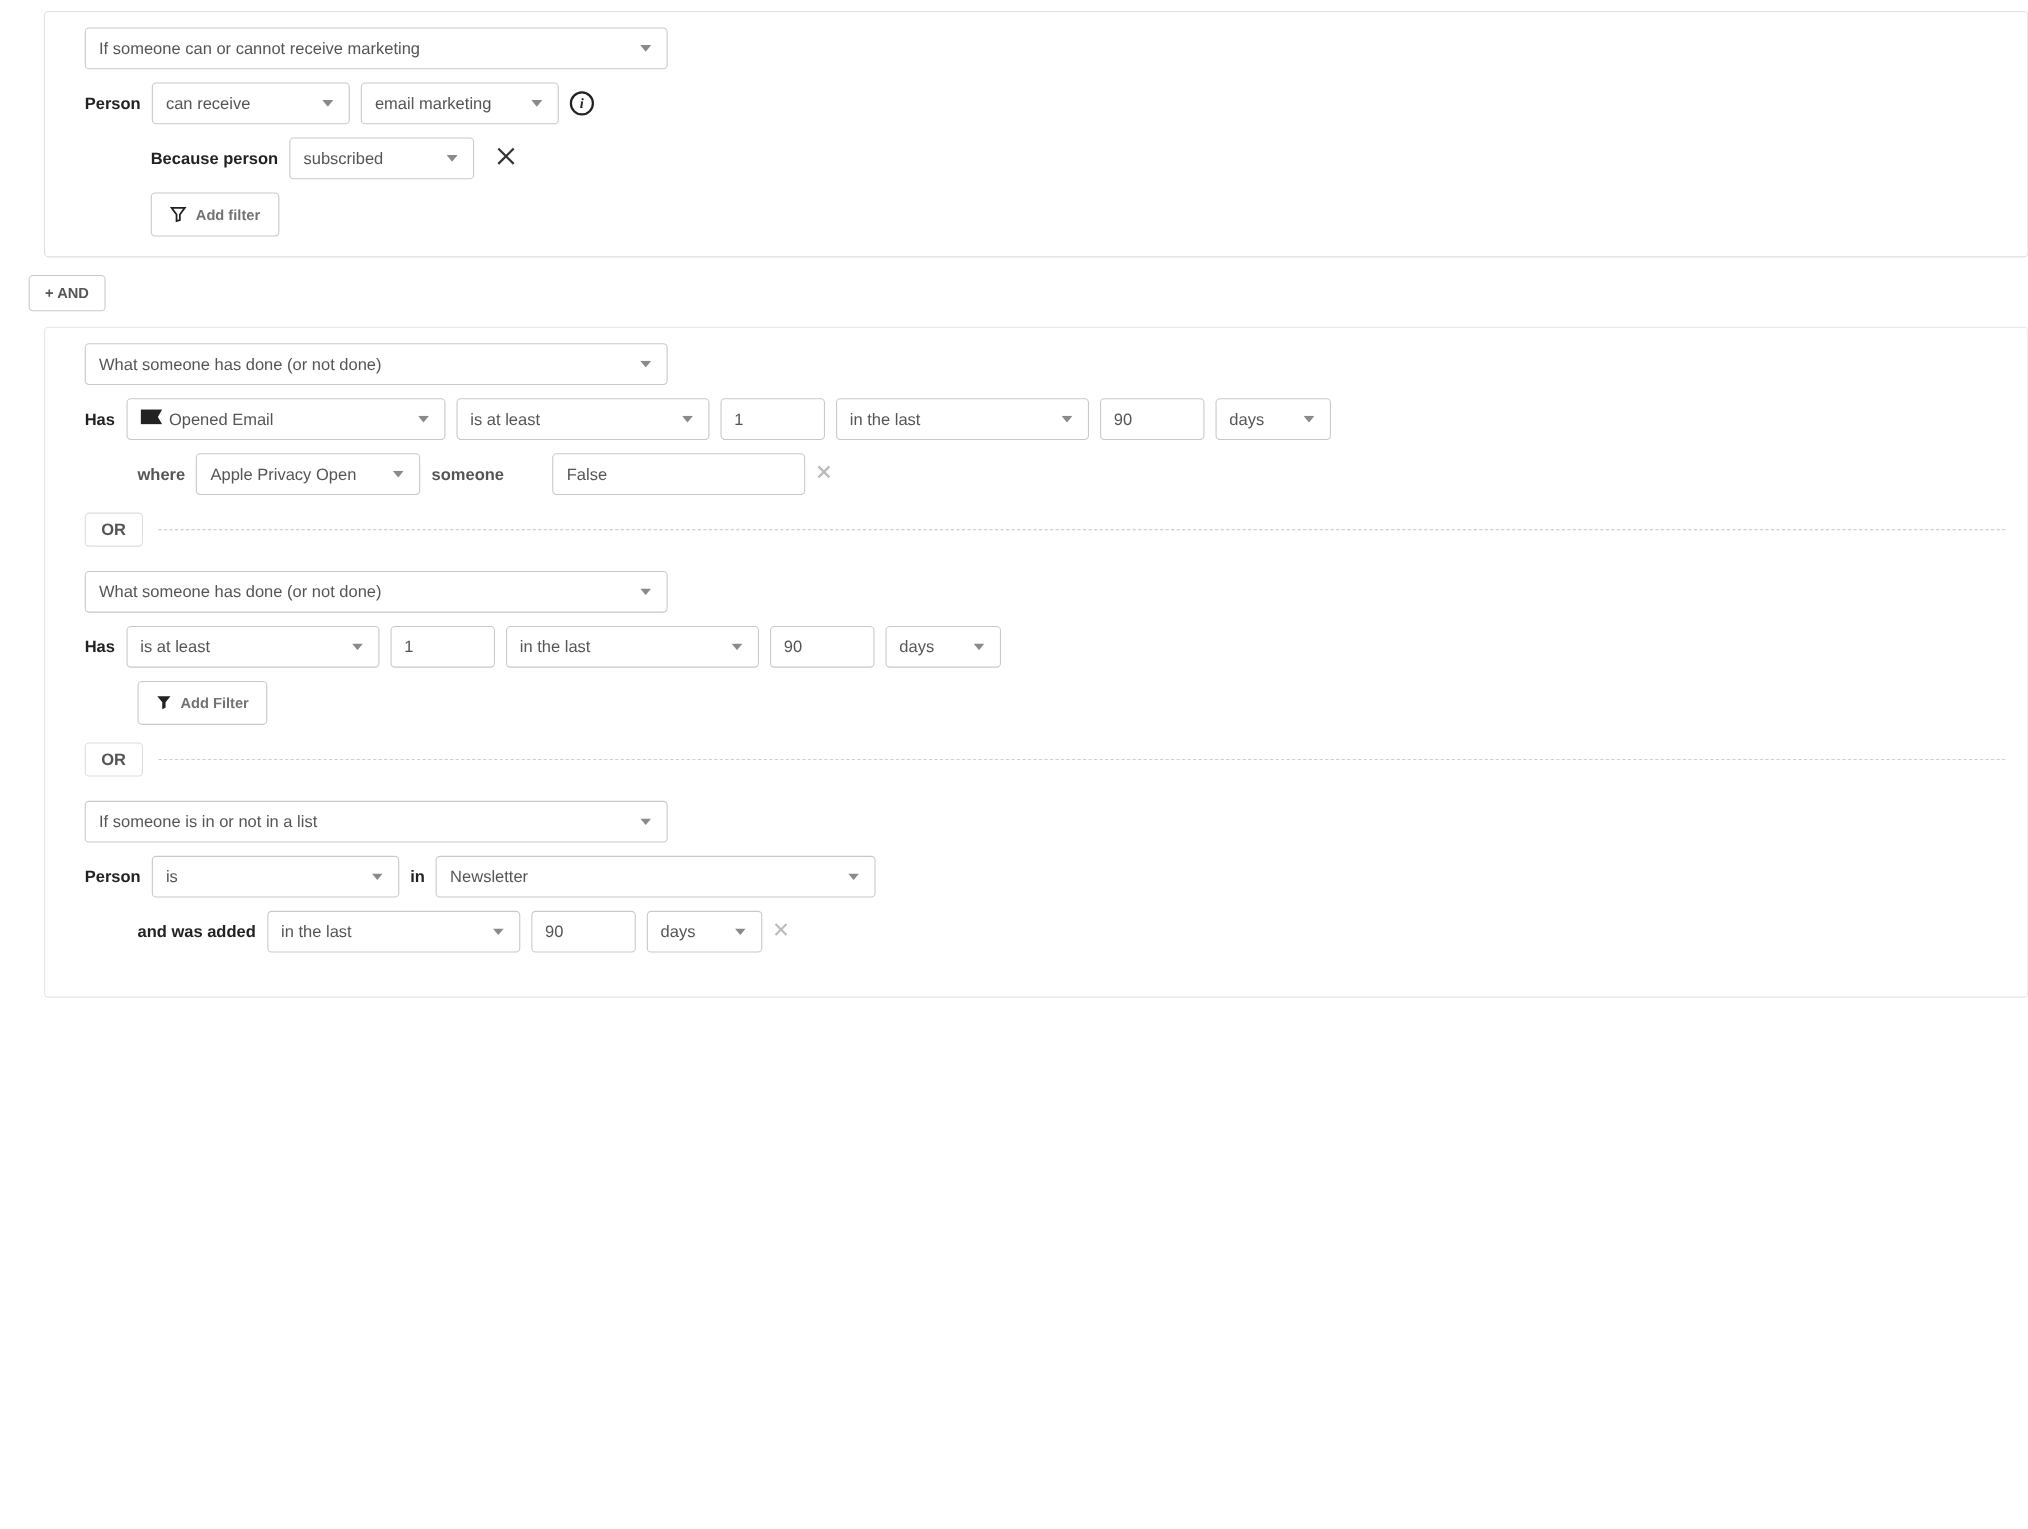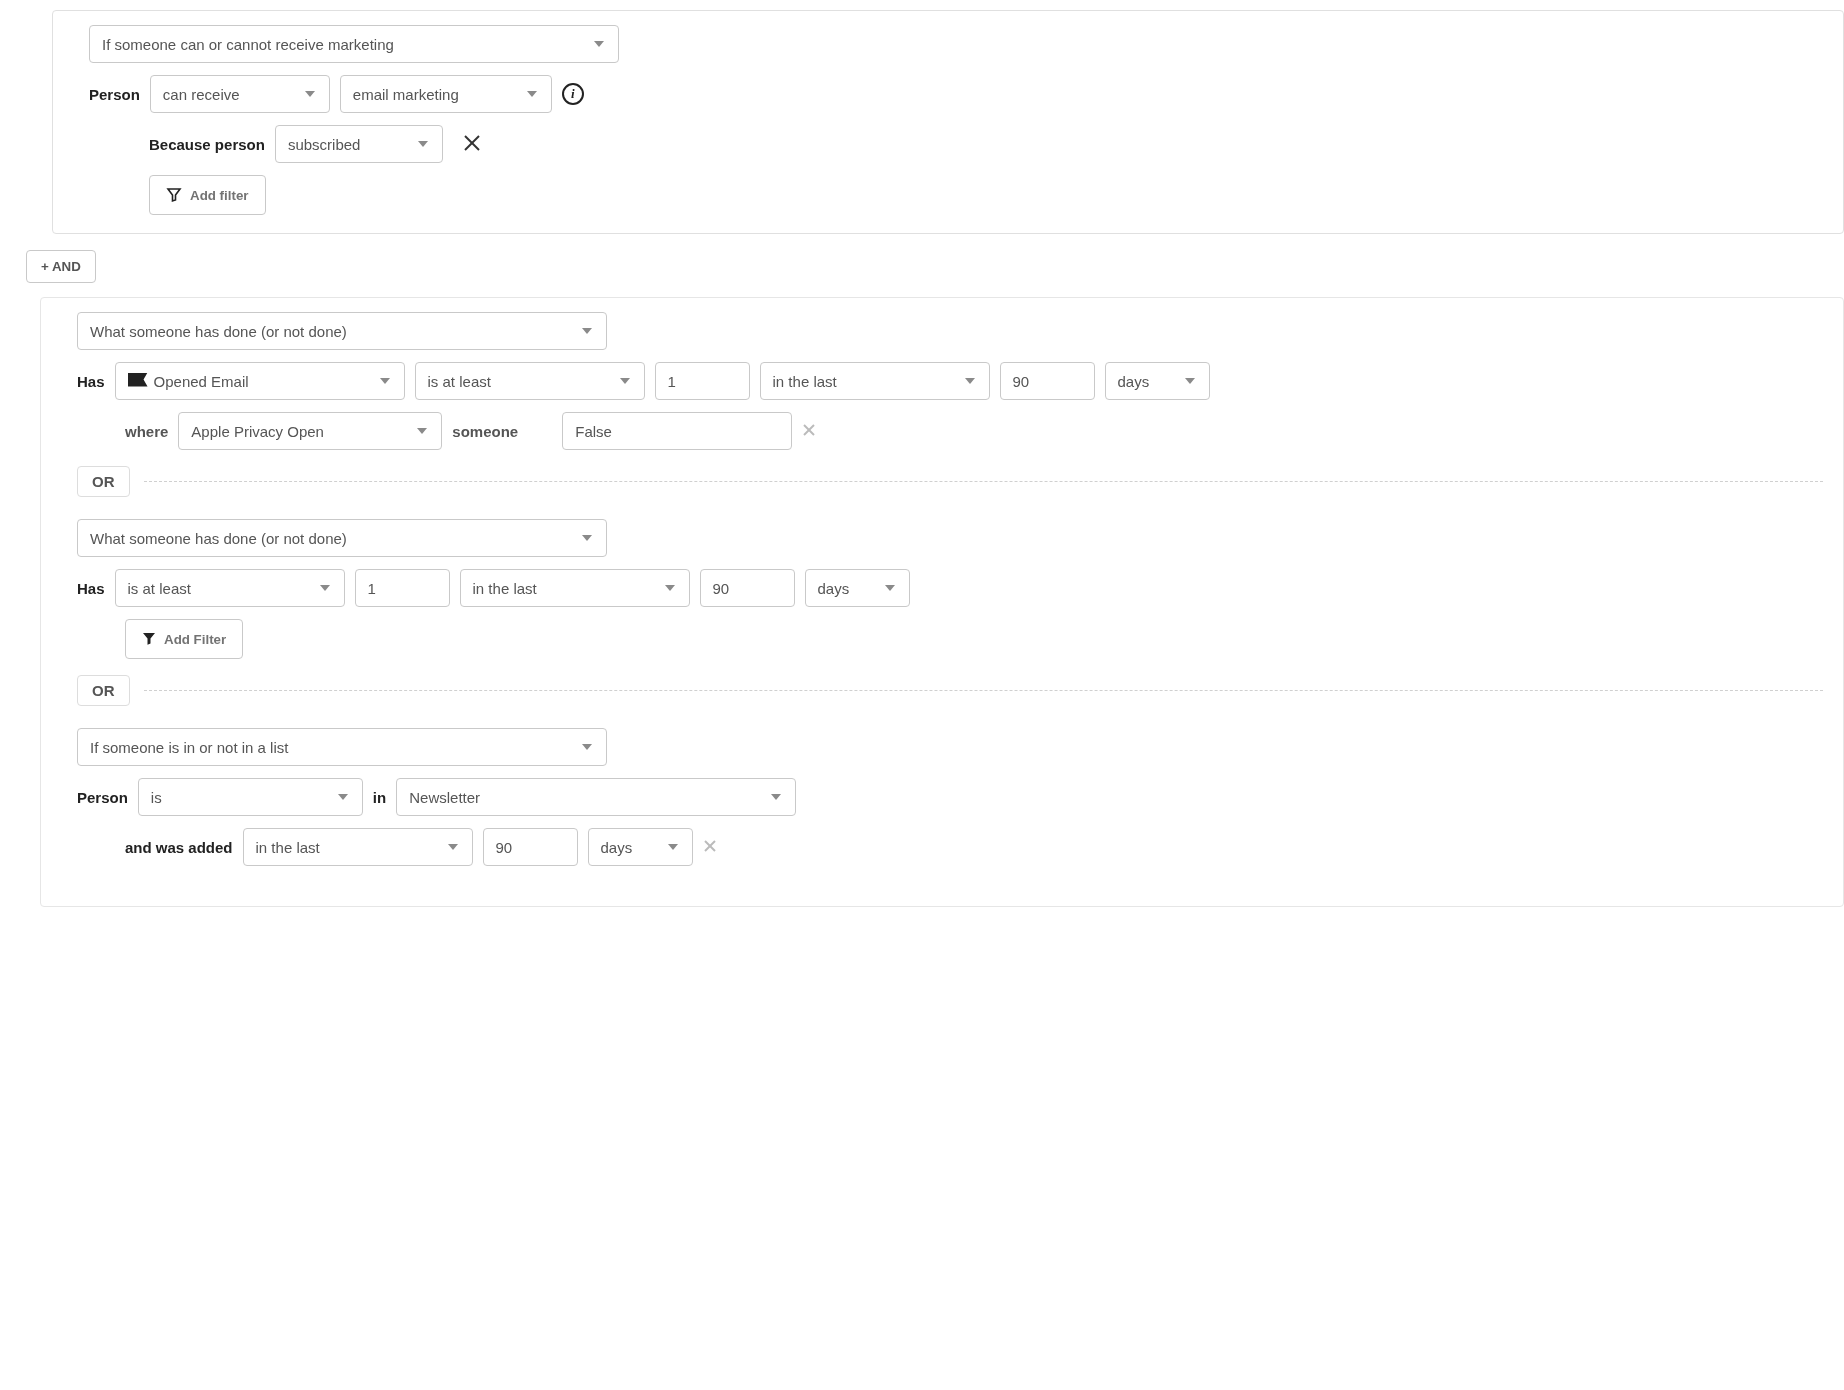--- a/index.html
+++ b/index.html
@@ -9,21 +9,21 @@
     color: #333;
     margin: 0;
     padding: 10px 0 10px 12px;
     background: #fff;
   }
   .card {
     border: 1px solid #e0e0e0;
     border-radius: 4px;
     padding: 14px 20px 18px 36px;
     background: #fff;
-    margin-left: 40px;
+    margin-left: 28px;
   }
   .row { display: flex; align-items: center; gap: 10px; flex-wrap: wrap; margin-top: 12px; }
   .row.indent { margin-left: 60px; }
   .row.indent2 { margin-left: 48px; }
   .select {
     border: 1px solid #c9c9c9;
     border-radius: 4px;
     background: #fff;
     height: 38px;
     display: inline-flex;
@@ -104,21 +104,21 @@
   <div class="row">
     <span class="label">Person</span>
     <div class="select" style="width:180px">
       <span>can receive</span>
       <span class="caret">
           <svg width="10" height="6">
             <polygon points="0,0 10,0 5,6"></polygon>
           </svg>
         </span>
     </div>
-    <div class="select" style="width:212px">
+    <div class="select" style="width:180px">
       <span>email marketing</span>
       <span class="caret">
           <svg width="10" height="6">
             <polygon points="0,0 10,0 5,6"></polygon>
           </svg>
         </span>
     </div>
     <span class="info-icon">i</span>
   </div>
   <div class="row indent">
@@ -200,21 +200,21 @@
       <span>days</span>
       <span class="caret">
           <svg width="10" height="6">
             <polygon points="0,0 10,0 5,6"></polygon>
           </svg>
         </span>
     </div>
   </div>
   <div class="row indent2">
     <span class="label-muted">where</span>
-    <div class="select" style="width:264px">
+    <div class="select" style="width:204px">
       <span>Apple Privacy Open</span>
       <span class="caret">
           <svg width="10" height="6">
             <polygon points="0,0 10,0 5,6"></polygon>
           </svg>
         </span>
     </div>
     <span class="label-muted">someone</span>
     <input class="textinput" style="width: 230px; margin-left: 34px;" value="False">
     <span class="close-icon light">

